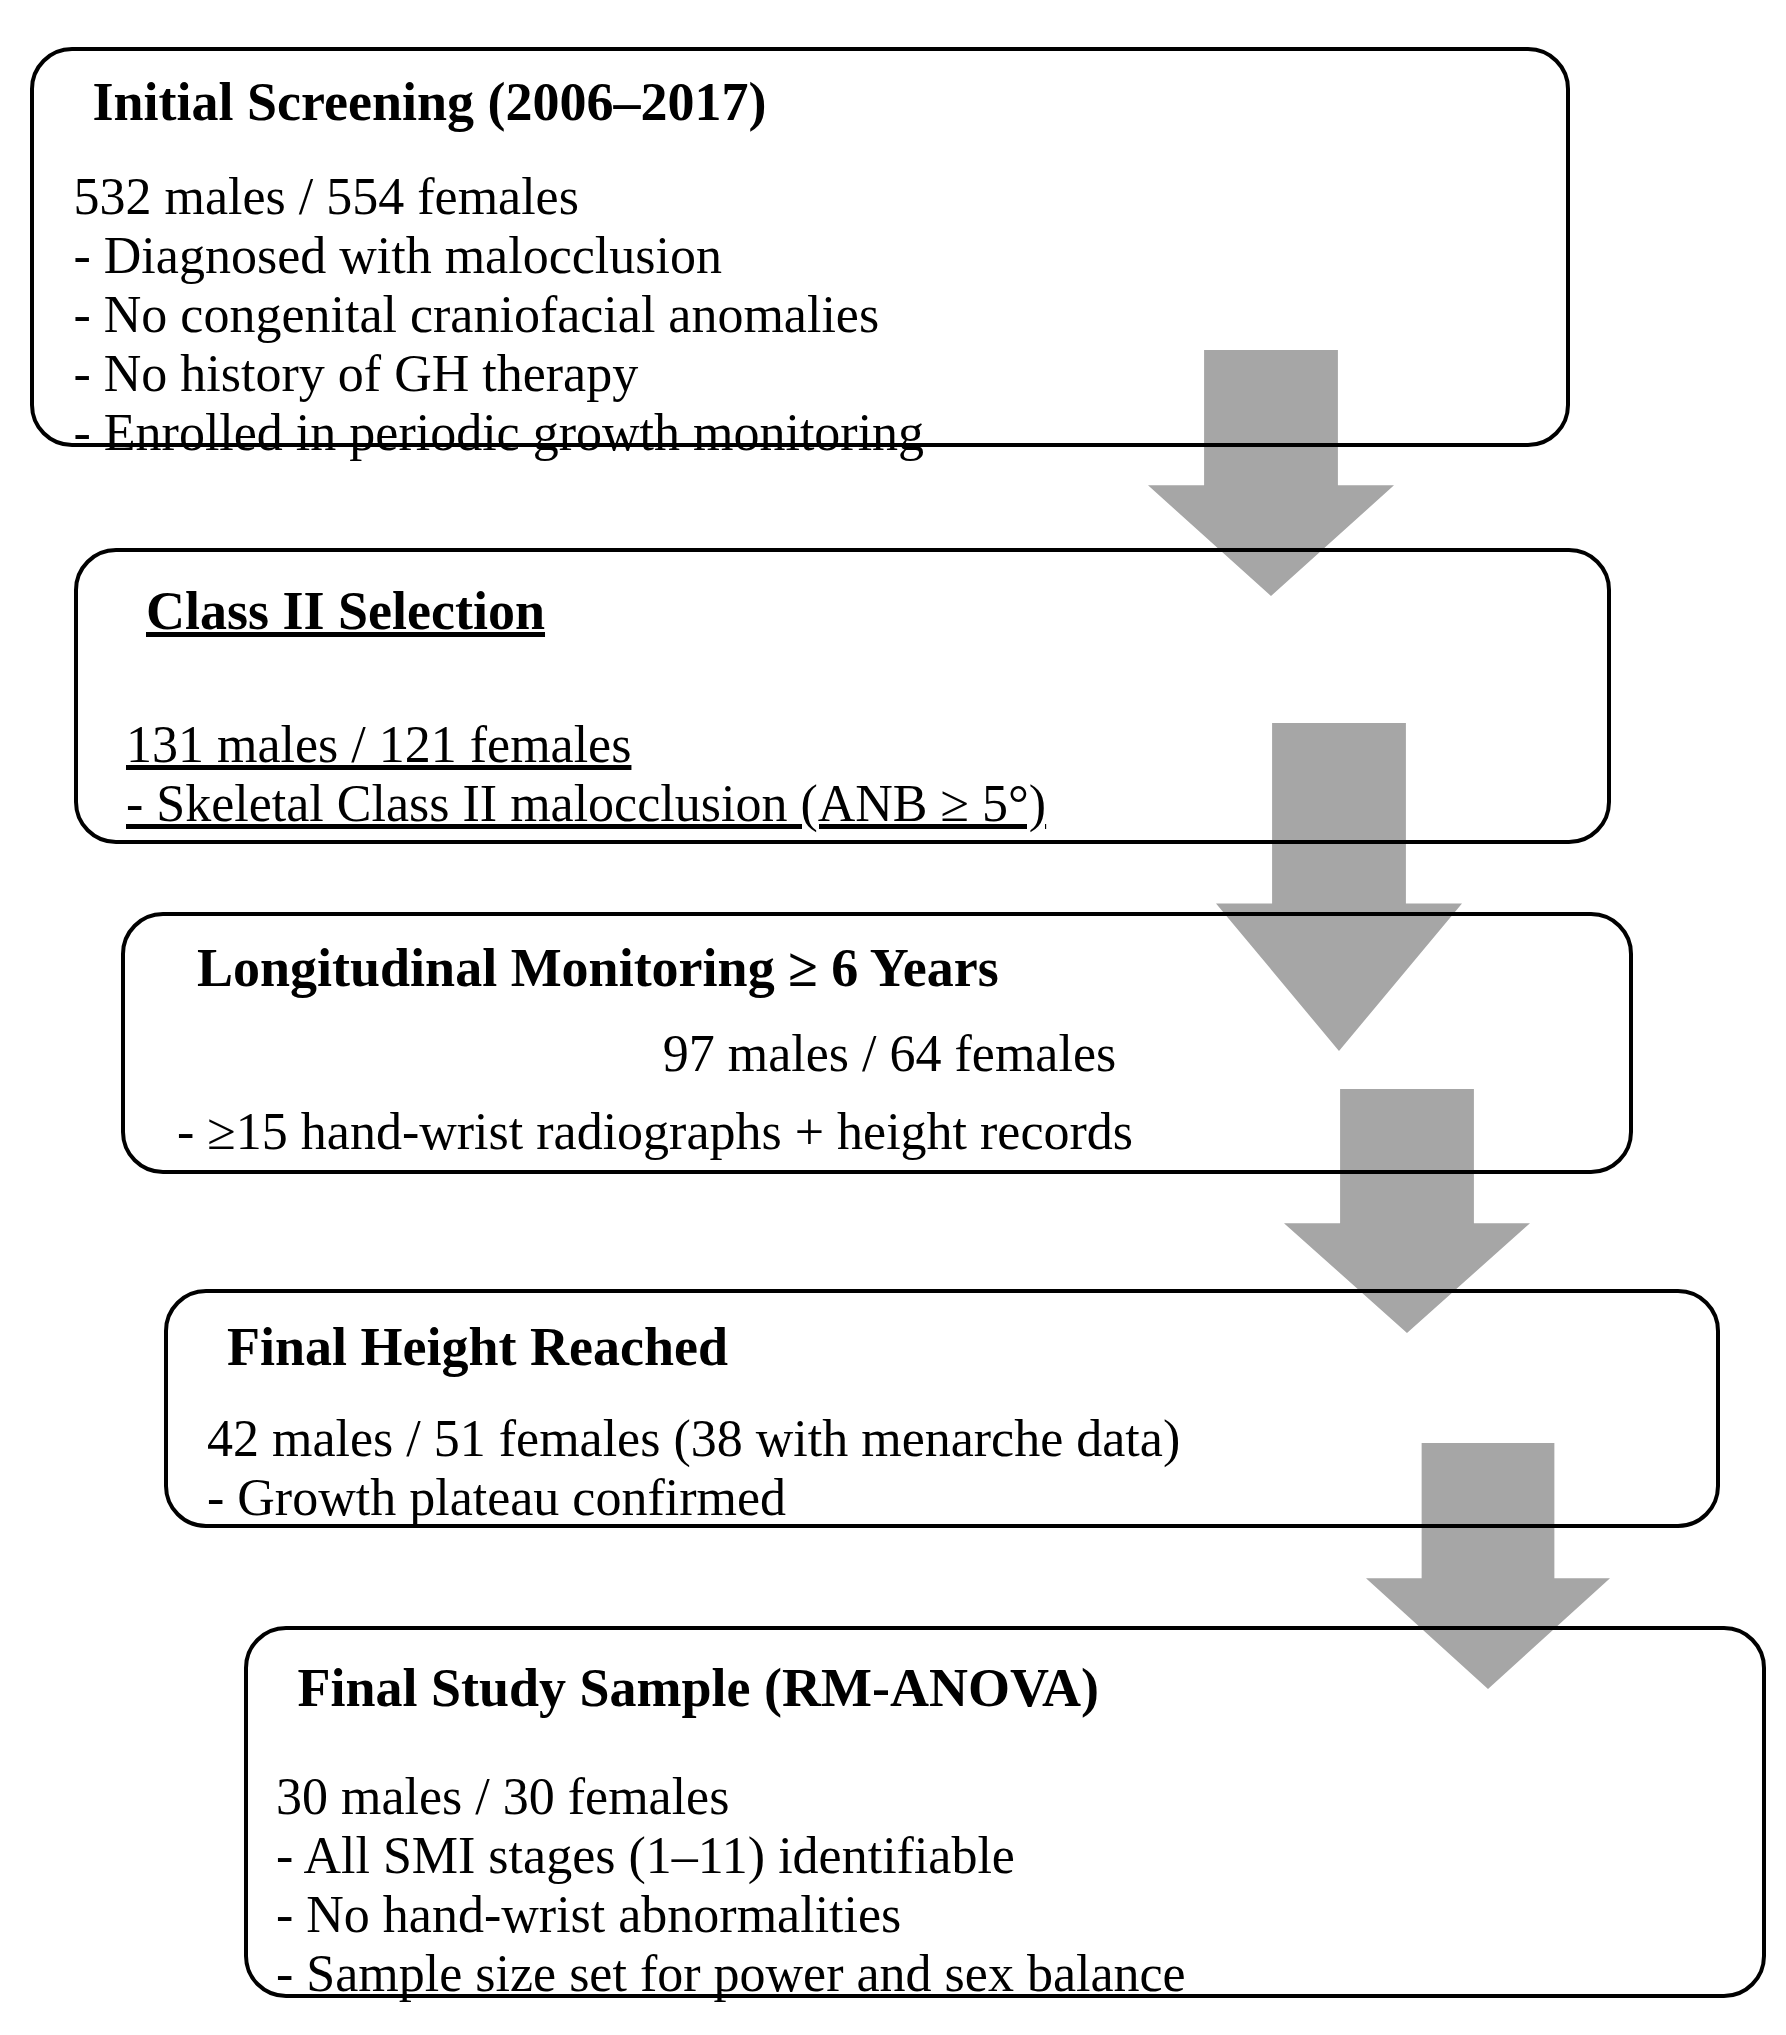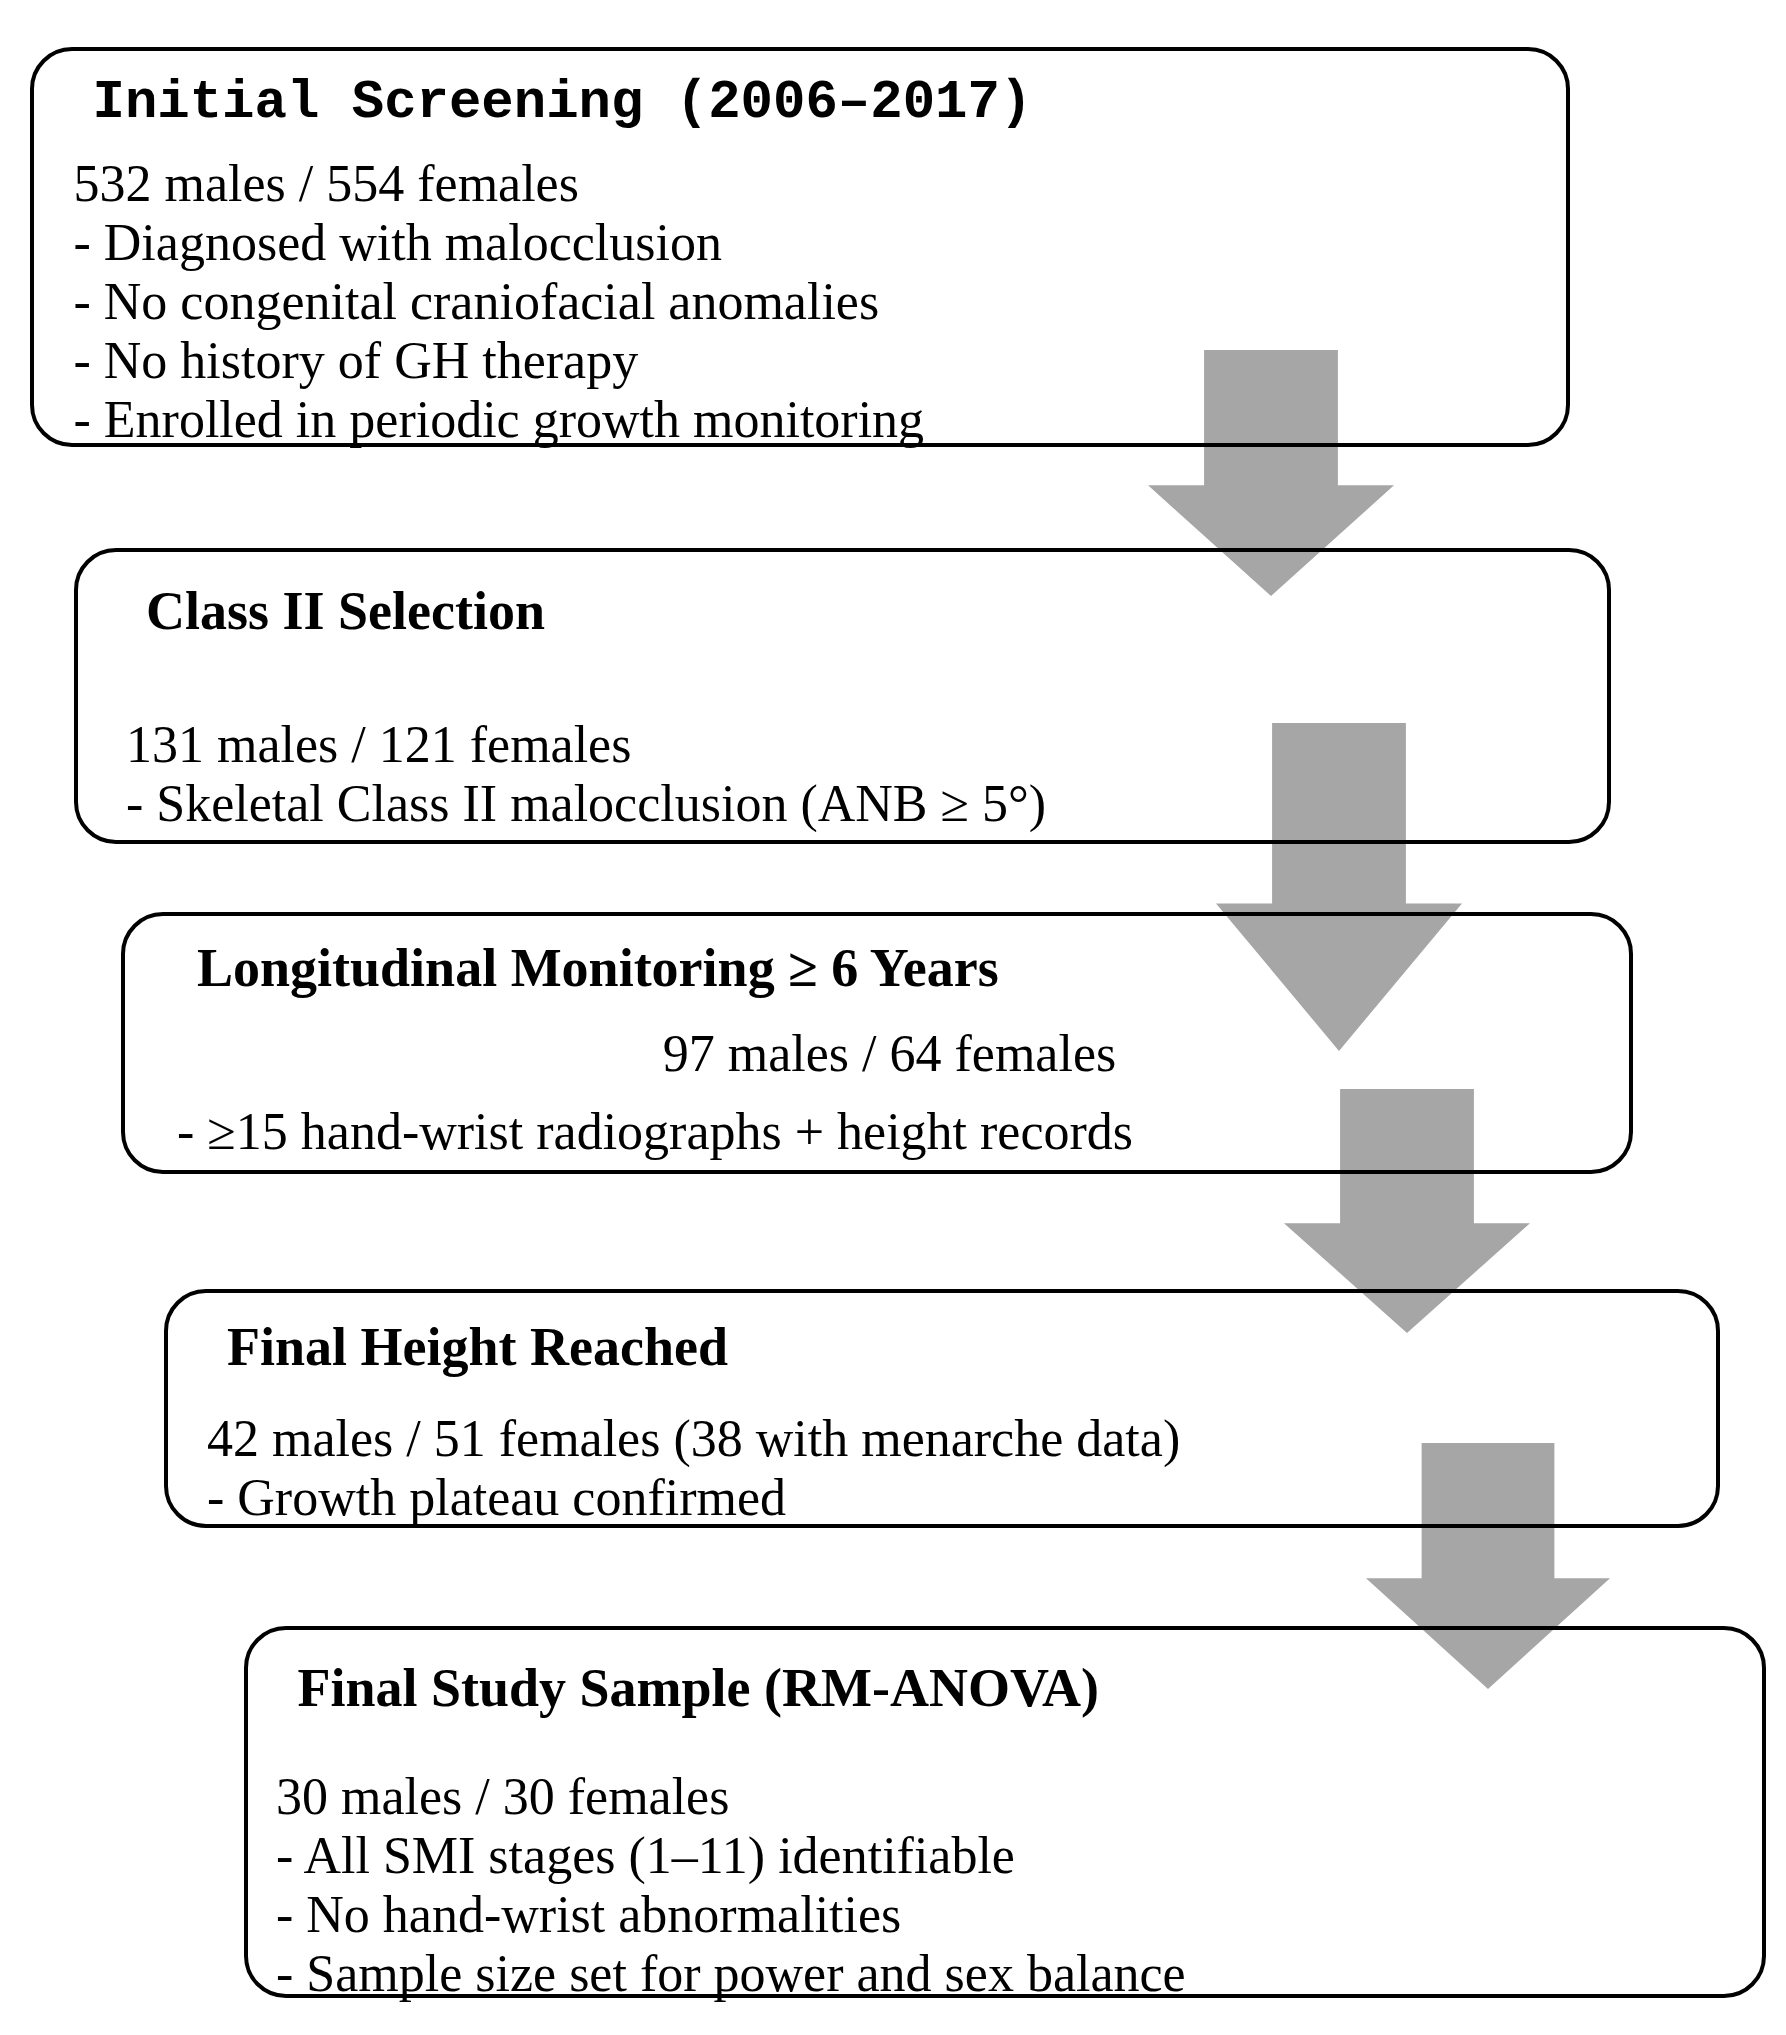--- a/index.html
+++ b/index.html
@@ -41,23 +41,23 @@
     line-height: 63px;
     white-space: nowrap;
   }
   .line {
     font-size: 52px;
     line-height: 59px;
     white-space: nowrap;
   }
 
   #box1 { left: 29.5px;  top: 47px;   width: 1540px; height: 400px; padding: 20px 27px 0 40px; }
-  #box1 .title { margin-left: 19px; margin-bottom: 20px; font-family: Liberation Mono, monospace; }
+  #box1 .title { margin-left: 19px; margin-bottom: 33px; }
 
-  #box2 { left: 74px; top: 548px;  width: 1537px; height: 296px; padding: 28px 27px 0 48px; }
+  #box2 { left: 74px; top: 548px;  width: 1537px; height: 296px; padding: 28px 27px 0 48px; text-decoration: underline; }
   #box2 .title { margin-left: 20px; margin-bottom: 72px; }
 
   #box3 { left: 121px; top: 912px; width: 1512px; height: 262px; padding: 21.4px 27px 0 52px; }
   #box3 .title { margin-left: 20px; margin-bottom: 24px; }
   #box3 .line-0 { margin-bottom: 19px; text-align: center; }
 
   #box4 { left: 164px; top: 1289px; width: 1556px; height: 239px; padding: 23px 27px 0 39px; }
   #box4 .title { margin-left: 20px; margin-bottom: 29.5px; }
 
   #box5 { left: 244px; top: 1626px; width: 1522px; height: 372px; padding: 27px 27px 0 28px; }

